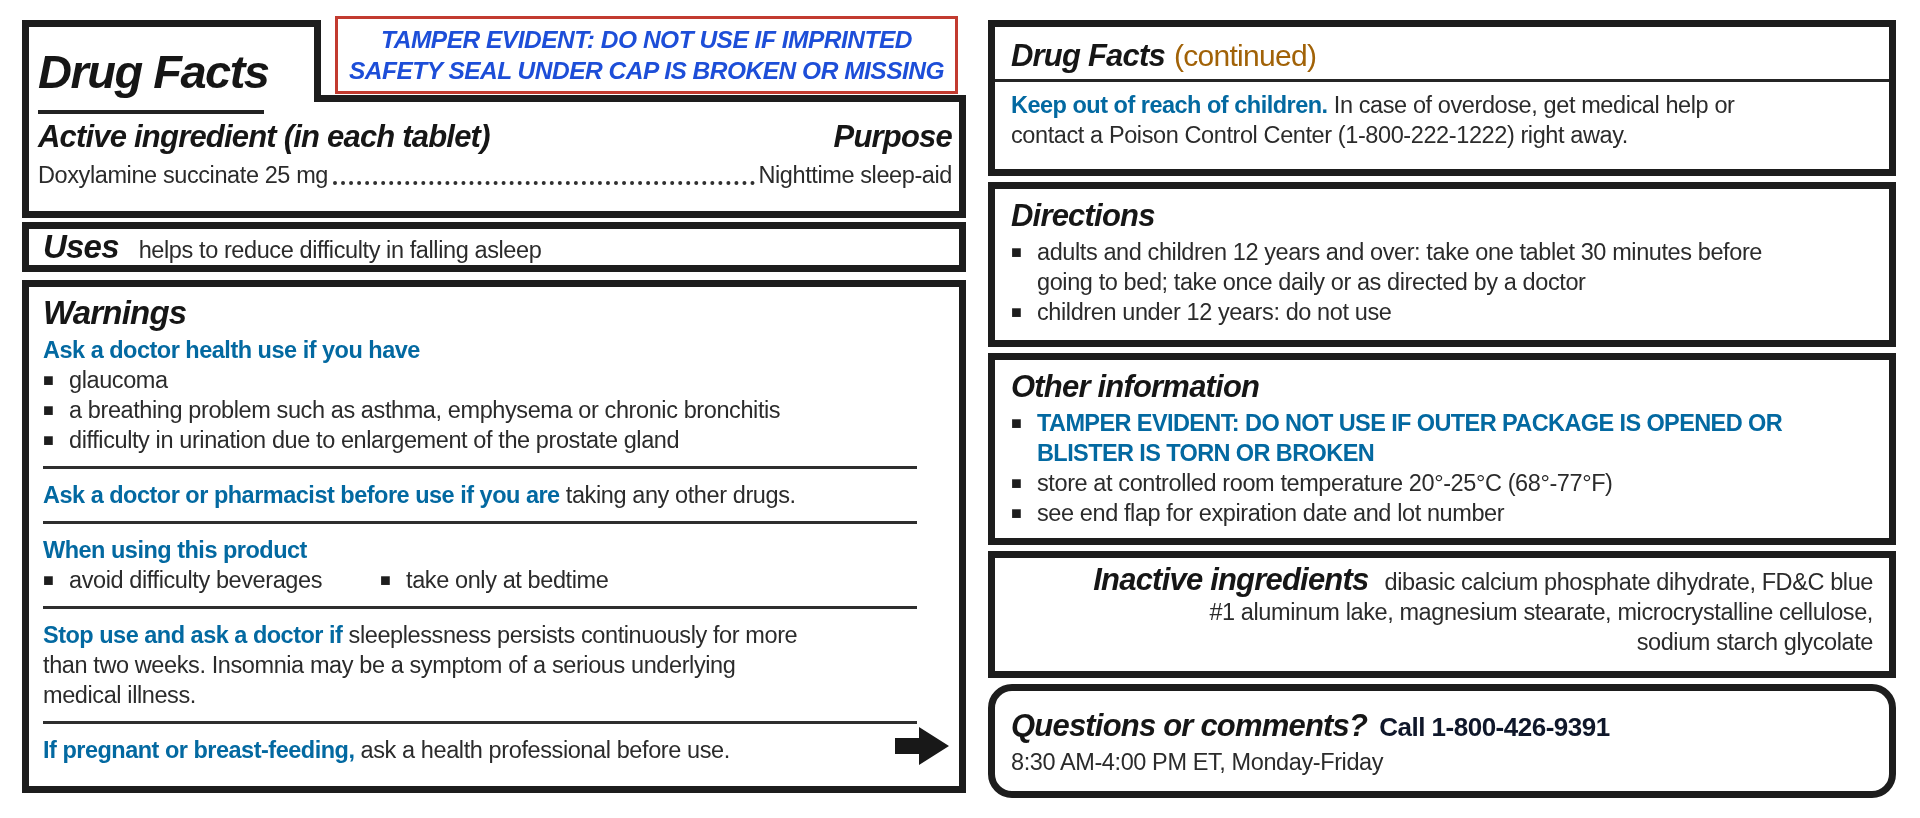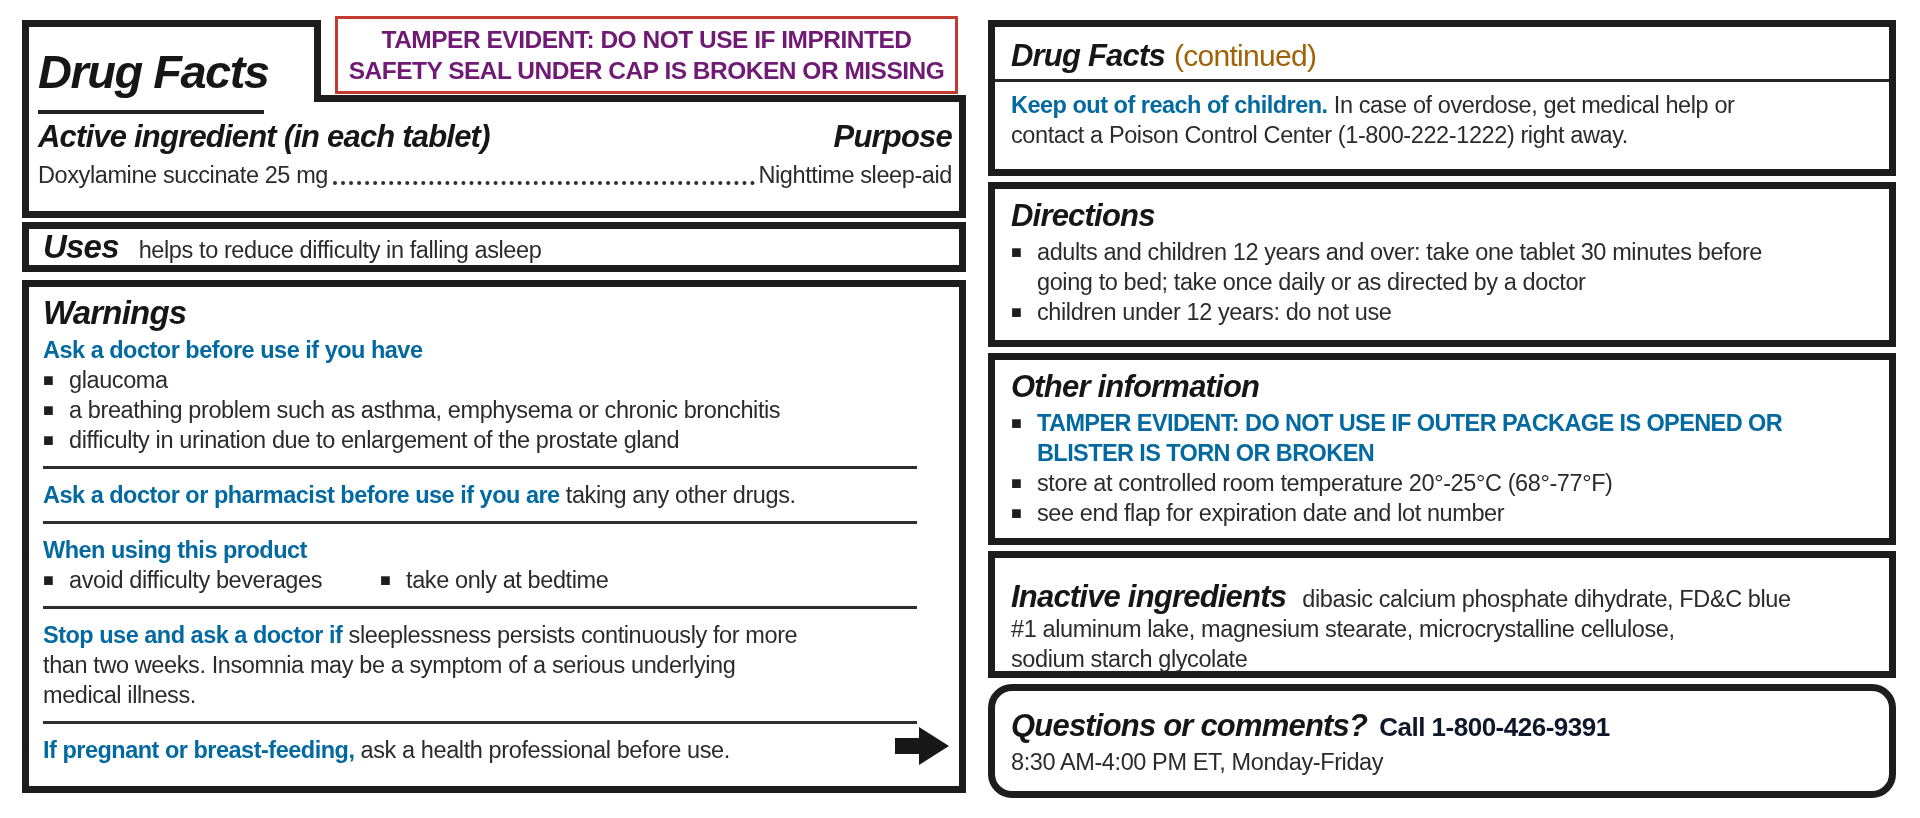--- a/index.html
+++ b/index.html
@@ -31,21 +31,21 @@
   .e-right  { right:0; top:75px; bottom:0; width:7px; }
   .e-tabtop { left:0; top:0; width:299px; height:7px; }
   .e-step   { left:292px; top:0; width:7px; height:82px; }
   .e-notch  { left:292px; right:0; top:75px; height:7px; }
   .df-title { position:absolute; left:16px; top:24px; font-style:italic; font-weight:700;
               font-size:47px; letter-spacing:-1.5px; color:#161616; }
   .df-underline { position:absolute; left:16px; top:90px; width:226px; height:4px; background:#222; }
   .tamper { position:absolute; left:313px; right:8px; top:-4px; height:78px;
             border:3px solid #c23b30; background:#fff; display:flex; flex-direction:column;
             justify-content:center; text-align:center; }
-  .tamper div { font-weight:700; font-size:24.5px; line-height:31px; letter-spacing:-0.5px; color:#701a75; }
+  .tamper div { font-weight:700; font-size:24.5px; line-height:31px; letter-spacing:-0.5px; color:#1d4ed8;font-style:italic; }
   .ai-head { position:absolute; left:16px; right:14px; top:99px; display:flex;
              justify-content:space-between; align-items:baseline; }
   .ai-head span { font-size:31px; }
   .leader-row { position:absolute; left:16px; right:14px; top:140px; display:flex;
                 align-items:flex-end; }
   .leader { flex:1; border-bottom:4px dotted #2f2f2f; margin:0 3px 5px 5px; }
 
   
   #lbox2 { top:202px; height:50px; display:flex; align-items:baseline; padding:1px 14px; }
   #lbox2 .h-it { font-size:33px; line-height:34px; }
@@ -59,21 +59,21 @@
   
   .rpanel .box { padding:6px 16px; }
   .rtitle { display:flex; align-items:baseline; }
   .rtitle .h-it { font-size:31px; line-height:46px; }
   .rtitle .suffix { font-size:30px; letter-spacing:-0.7px; color:#a16207; margin-left:9px; }
   .rule-full { border-top:3px solid #252525; height:0; margin:0 -16px 8px -16px; }
   .rhead { font-size:31px; line-height:42px; }
   #rbox1 { top:0;   height:156px; }
   #rbox2 { top:162px; height:165px; }
   #rbox3 { top:333px; height:192px; }
-  #rbox4 { top:531px; height:127px; padding-top:24px; }
+  #rbox4 { top:531px; height:127px; padding-top:7px;text-align:right; }
   #rbox5 { top:664px; height:114px; padding-top:14px;border-radius:24px; }
   #rbox3 .lead { letter-spacing:-0.6px; }
   #rbox4 .h-it { font-size:31px; margin-right:10px; }
   .q-row { display:flex; align-items:baseline; }
   .q-row .h-it { font-size:31px; line-height:42px; }
   .q-call { font-weight:700; font-size:26px; letter-spacing:-0.5px; color:#0f172a; margin-left:12px; }
 </style>
 </head>
 <body>
 
@@ -106,21 +106,21 @@
     </div>
   </div>
 
   <div id="lbox2" class="box">
     <span class="h-it">Uses</span>
     <span class="body-txt">helps to reduce difficulty in falling asleep</span>
   </div>
 
   <div id="lbox3" class="box">
     <h2 class="h-it">Warnings</h2>
-    <div class="body-txt lead">Ask a doctor before use if you have</div>
+    <div class="body-txt lead">Ask a doctor health use if you have</div>
 
     <div class="brow body-txt">
         <span class="bmark">■</span>
         <span class="btxt">glaucoma</span>
       </div>
     <div class="brow body-txt">
         <span class="bmark">■</span>
         <span class="btxt">a breathing problem such as asthma, emphysema or chronic bronchitis</span>
       </div>
     <div class="brow body-txt">

